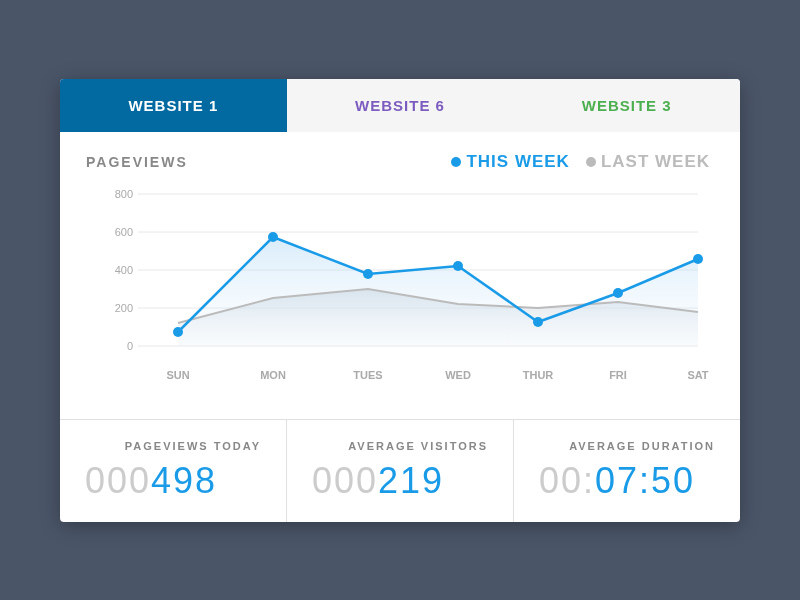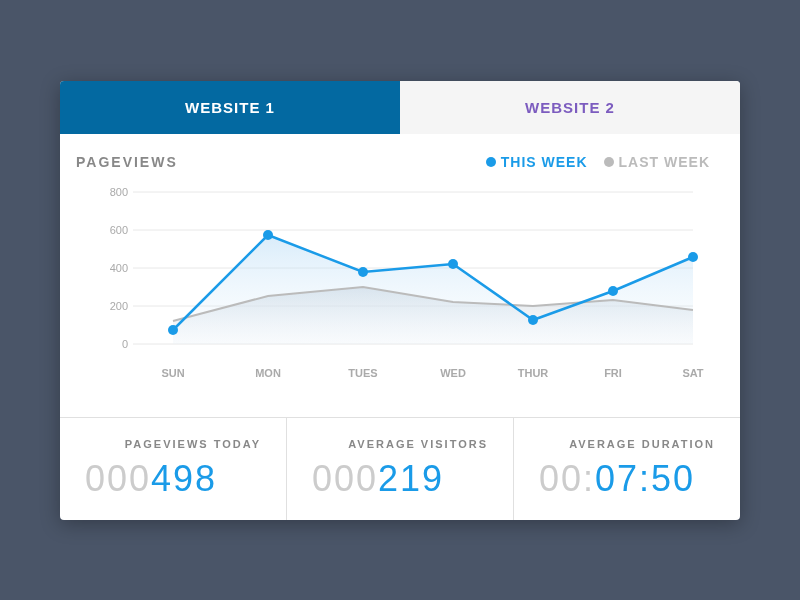--- a/index.html
+++ b/index.html
@@ -38,21 +38,21 @@
     }
     .tab-website2 {
       background: #f5f5f5;
       color: #7c5cbf;
     }
     .tab-website3 {
       background: #f5f5f5;
       color: #4caf50;
     }
     .chart-section {
-      padding: 20px 30px 10px 16px;
+      padding: 20px 30px 10px 26px;
     }
     .chart-header {
       display: flex;
       justify-content: space-between;
       align-items: center;
       margin-bottom: 12px;
     }
     .chart-title {
       font-size: 14px;
       font-weight: 700;
@@ -61,21 +61,21 @@
     }
     .legend {
       display: flex;
       align-items: center;
       gap: 16px;
     }
     .legend-item {
       display: flex;
       align-items: center;
       gap: 5px;
-      font-size: 14px;
+      font-size: 17px;
       font-weight: 700;
       letter-spacing: 1px;
     }
     .legend-dot-blue {
       width: 10px;
       height: 10px;
       border-radius: 50%;
       background: #1a9be8;
     }
     .legend-dot-gray {
@@ -131,21 +131,24 @@
 </head>
 <body>
 
 <div class="card">
 
   <div class="tabs">
     <div class="tab tab-active">
       <span>WEBSITE 1</span>
     </div>
     <div class="tab tab-website2">
-      <span>WEBSITE 2</span>
+      <span>WEBSITE 6</span>
+    </div>
+    <div class="tab tab-website3">
+      <span>WEBSITE 3</span>
     </div>
   </div>
 
   <div class="chart-section">
     <div class="chart-header">
       <div class="chart-title">PAGEVIEWS</div>
       <div class="legend">
         <div class="legend-item">
           <div class="legend-dot-blue"></div>
           <span class="legend-label-blue">THIS WEEK</span>

